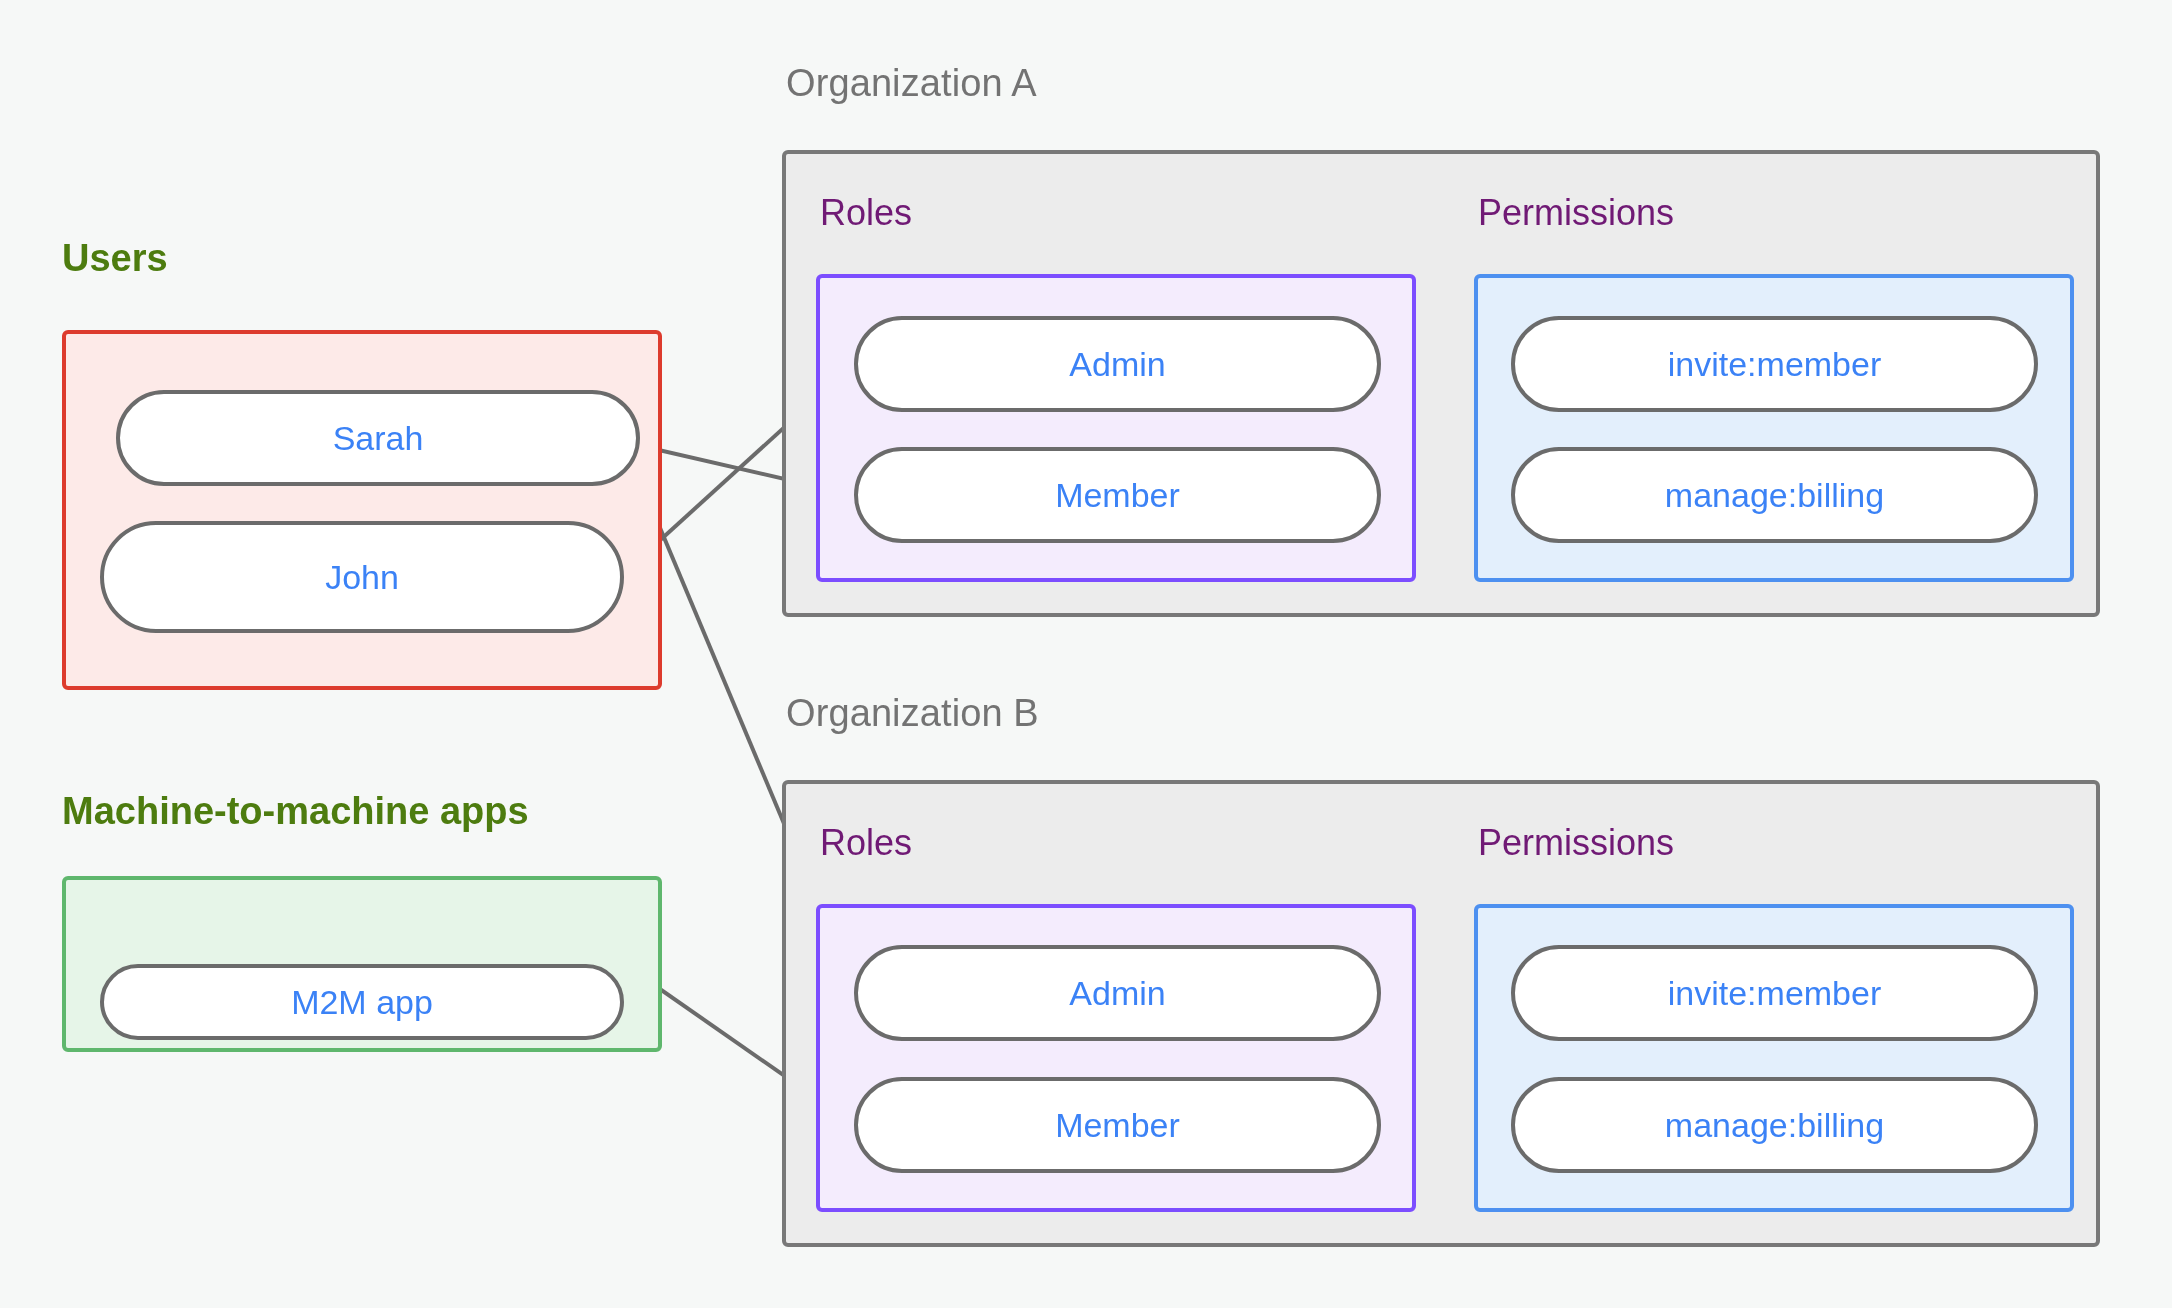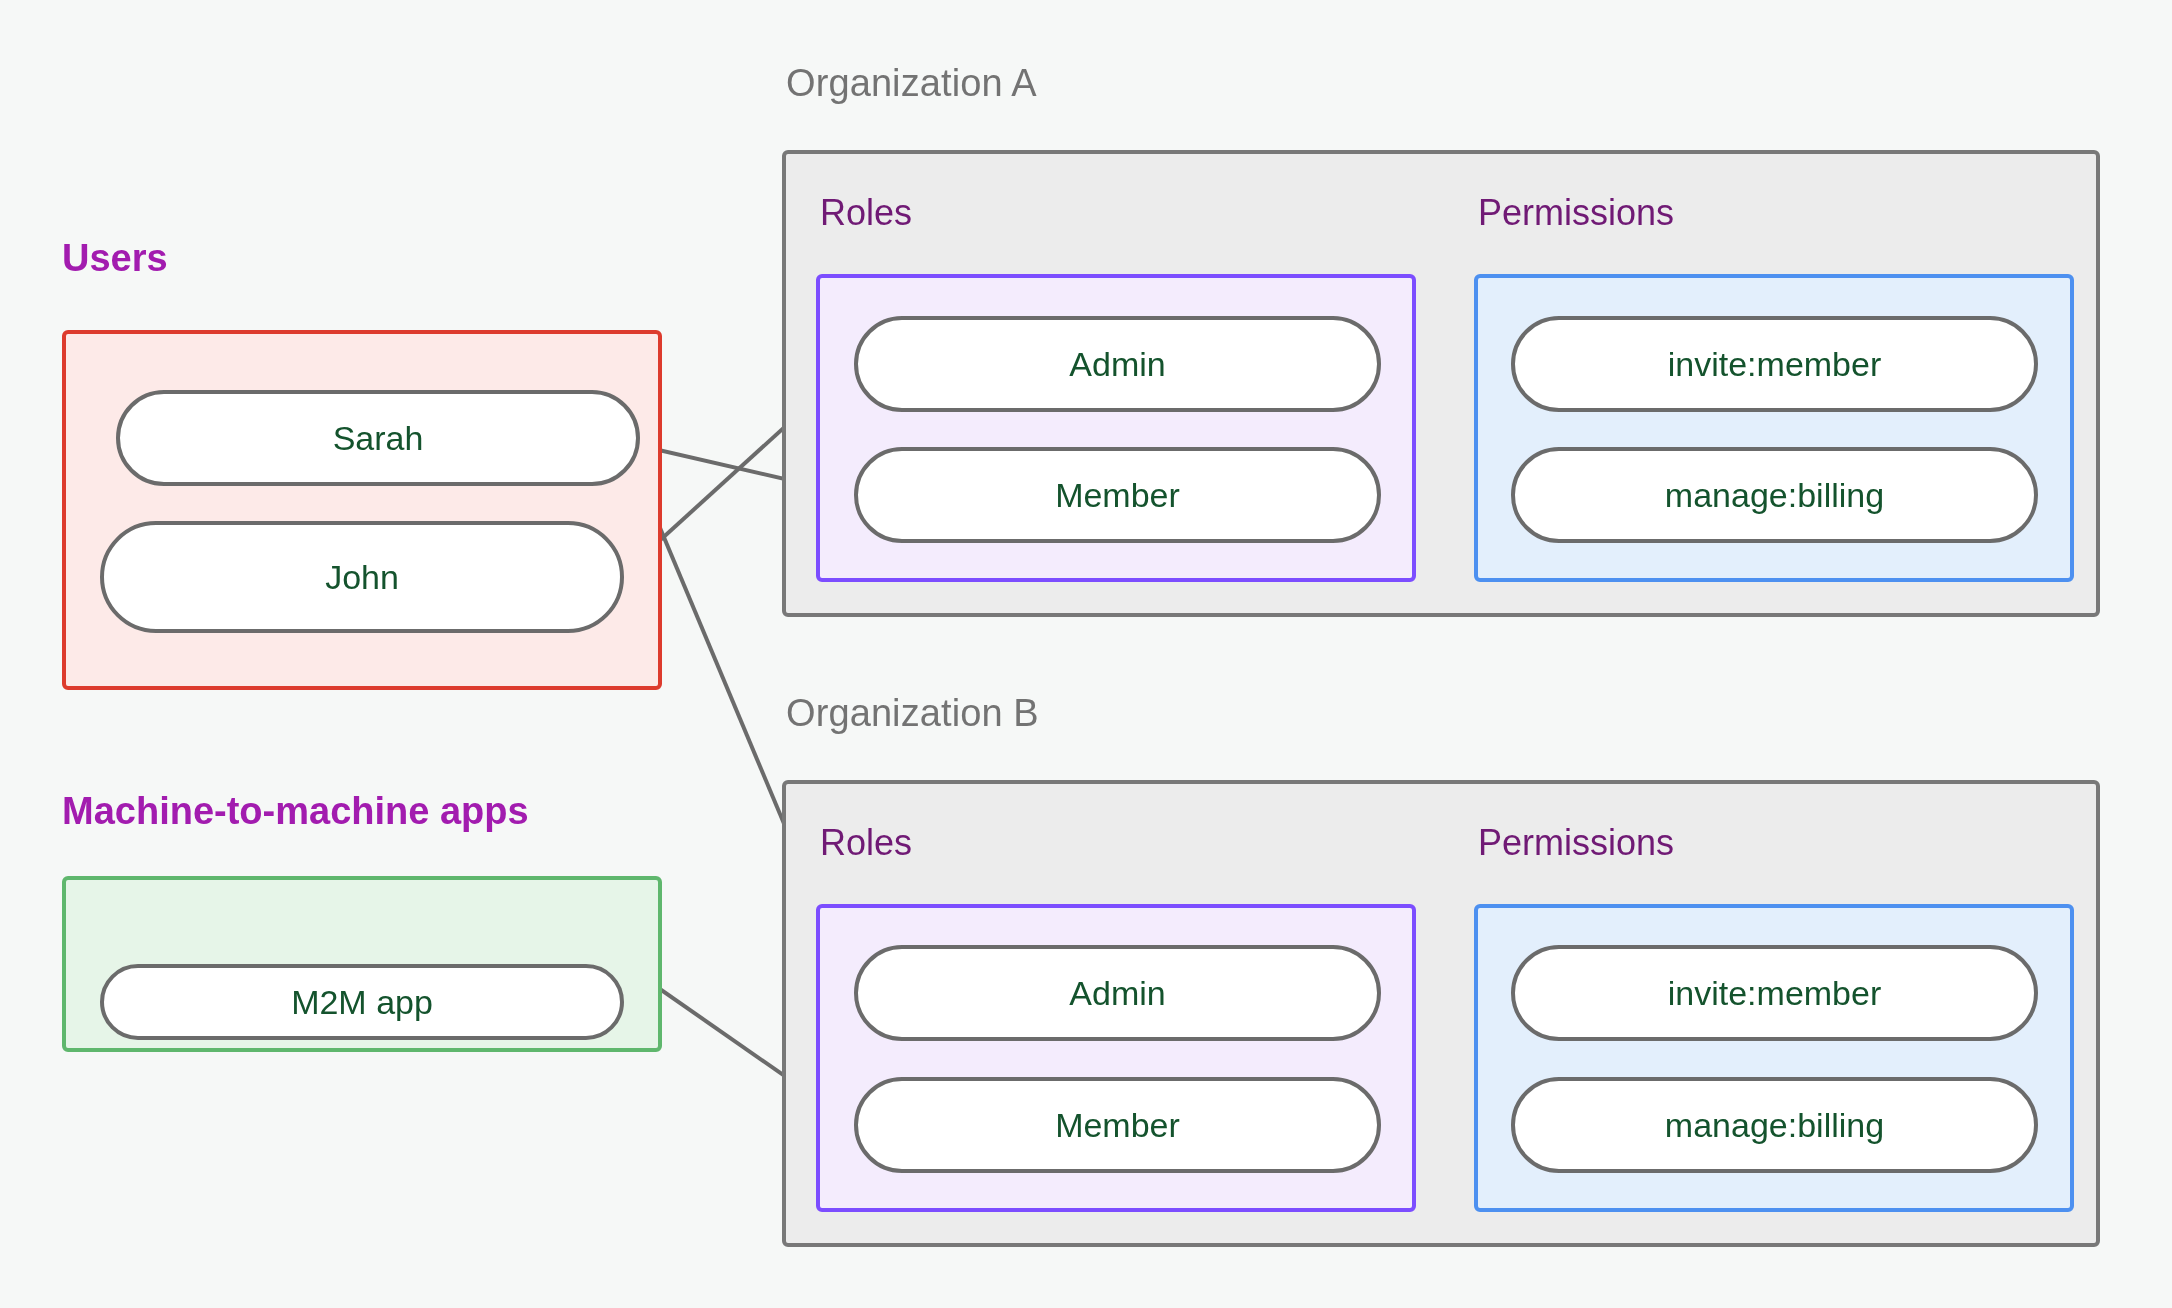--- a/index.html
+++ b/index.html
@@ -89,31 +89,31 @@
   .pill {
     position: absolute;
     box-sizing: border-box;
     background: #ffffff;
     border: 4px solid #6b6b6b;
     border-radius: 999px;
     display: flex;
     align-items: center;
     justify-content: center;
     font-size: 34px;
-    color: #14532d;
+    color: #3b82f6;
     z-index: 5;
     white-space: nowrap;
   }
 
   
   .col-title {
     position: absolute;
     font-size: 38px;
     font-weight: 700;
-    color: #a21caf;
+    color: #4d7c0f;
     white-space: nowrap;
     z-index: 3;
   }
 </style>
 </head>
 <body>
 
 <div id="canvas">
 
   <svg id="edges" viewBox="0 0 2172 1308" width="2172" height="1308" xmlns="http://www.w3.org/2000/svg">

